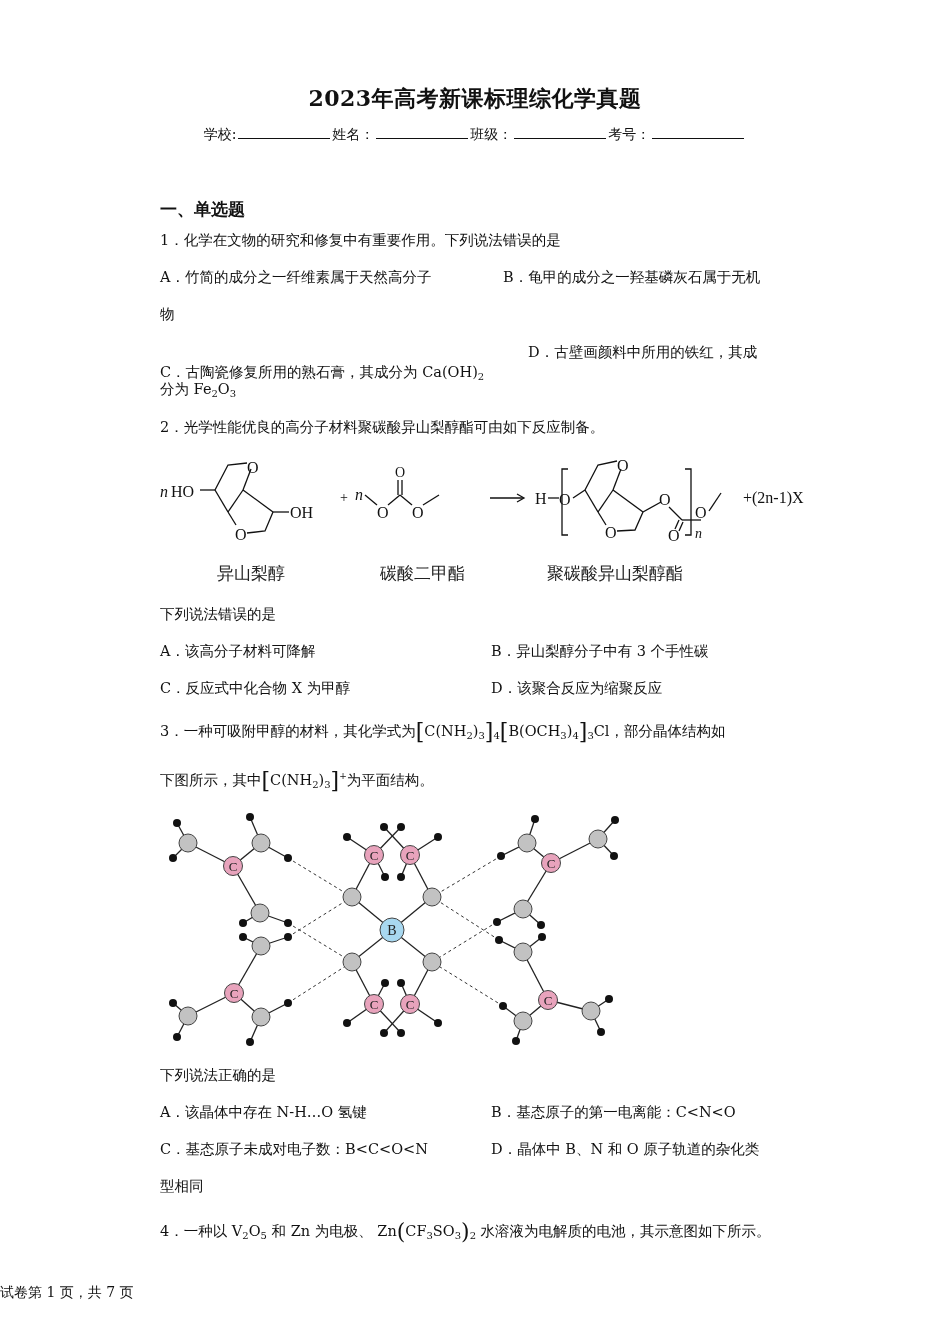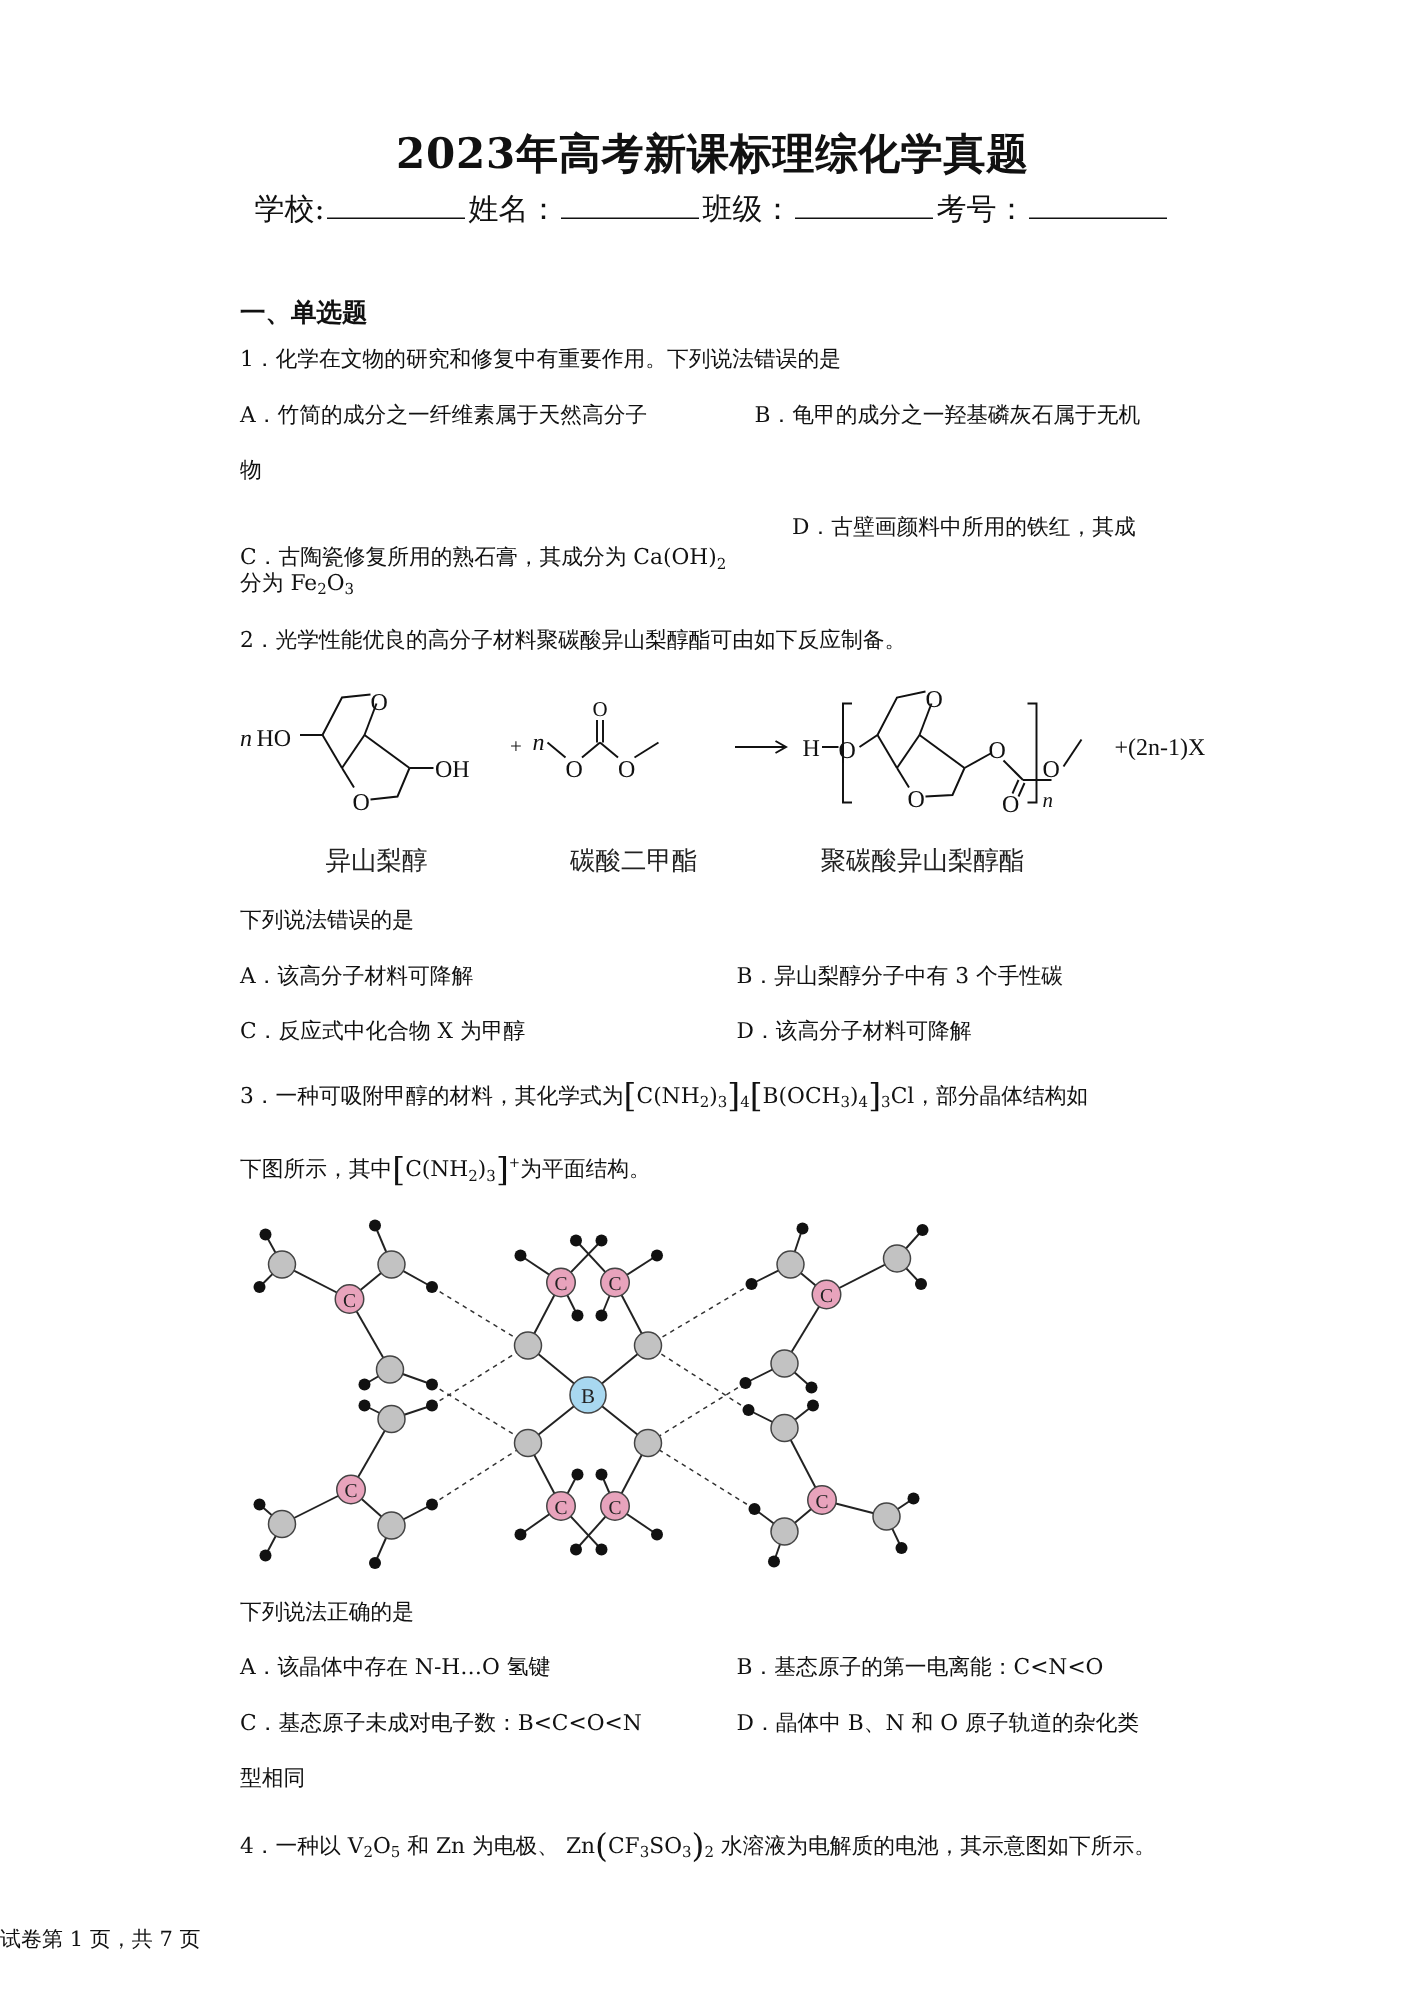--- a/index.html
+++ b/index.html
@@ -1,20 +1,20 @@
 <!DOCTYPE html>
 <html><head>
 <meta charset="utf-8">
 <style>
   html, body { margin: 0; padding: 0; background: #ffffff; }
   body { width: 950px; height: 1344px; position: relative; overflow: hidden;
          font-family: "DejaVu Serif", "Liberation Serif", serif; color: #111; }
   .abs { position: absolute; white-space: nowrap; }
-  .title { top: 84px; left: 0; width: 950px; text-align: center; font-size: 28px; font-weight: bold; letter-spacing: 0.5px; }
-  .info { top: 126px; left: 0; width: 950px; text-align: center; font-size: 20px; }
+  .title { top: 84px; left: 0; width: 950px; text-align: center; font-size: 22px; font-weight: bold; letter-spacing: 0.5px; }
+  .info { top: 126px; left: 0; width: 950px; text-align: center; font-size: 14px; }
   .info .blank { display: inline-block; width: 92px; border-bottom: 1px solid #111; margin: 0 2px; height: 12px; vertical-align: baseline; }
   .line { left: 160px; font-size: 14.5px; line-height: 18px; }
   .sec { font-weight: bold; font-size: 17px; }
   .opt-right { left: 491px; }
   sub { font-size: 10px; vertical-align: -3px; line-height: 0; }
   sup { font-size: 9px; vertical-align: 6px; line-height: 0; }
   .br { font-size: 22px; font-weight: normal; vertical-align: -3px; }
   .footer { top: 1284px; left: 0; width: 950px; text-align: left; font-size: 14px; }
   svg text { font-family: "Liberation Serif", "DejaVu Serif", serif; }
 </style>
@@ -105,21 +105,21 @@
     <text x="62" y="124" font-family="DejaVu Sans, sans-serif">异山梨醇</text>
     <text x="225" y="124" font-family="DejaVu Sans, sans-serif">碳酸二甲酯</text>
     <text x="392" y="124" font-family="DejaVu Sans, sans-serif">聚碳酸异山梨醇酯</text>
   </g>
 </svg>
 
 <div class="abs line" style="top:605px;">下列说法错误的是</div>
 <div class="abs line" style="top:642px;">A．该高分子材料可降解</div>
 <div class="abs line opt-right" style="top:642px;">B．异山梨醇分子中有 3 个手性碳</div>
 <div class="abs line" style="top:679px;">C．反应式中化合物 X 为甲醇</div>
-<div class="abs line opt-right" style="top:679px;">D．该高分子材料可降解</div>
+<div class="abs line opt-right" style="top:679px;">D．该聚合反应为缩聚反应</div>
 
 <div class="abs line" style="top:722px;">
   <span>3．一种可吸附甲醇的材料，其化学式为</span><span class="br">[</span><span>C(NH</span><sub>2</sub><span>)</span><sub>3</sub><span class="br">]</span><sub>4</sub><span class="br">[</span><span>B(OCH</span><sub>3</sub><span>)</span><sub>4</sub><span class="br">]</span><sub>3</sub><span>Cl</span><span>，部分晶体结构如</span>
 </div>
 <div class="abs line" style="top:771px;">
   <span>下图所示，其中</span><span class="br">[</span><span>C(NH</span><sub>2</sub><span>)</span><sub>3</sub><span class="br">]</span><sup>+</sup><span>为平面结构。</span>
 </div>
 
 <svg class="abs" style="left:155px; top:810px;" width="480" height="250" viewBox="0 0 480 250">
 

